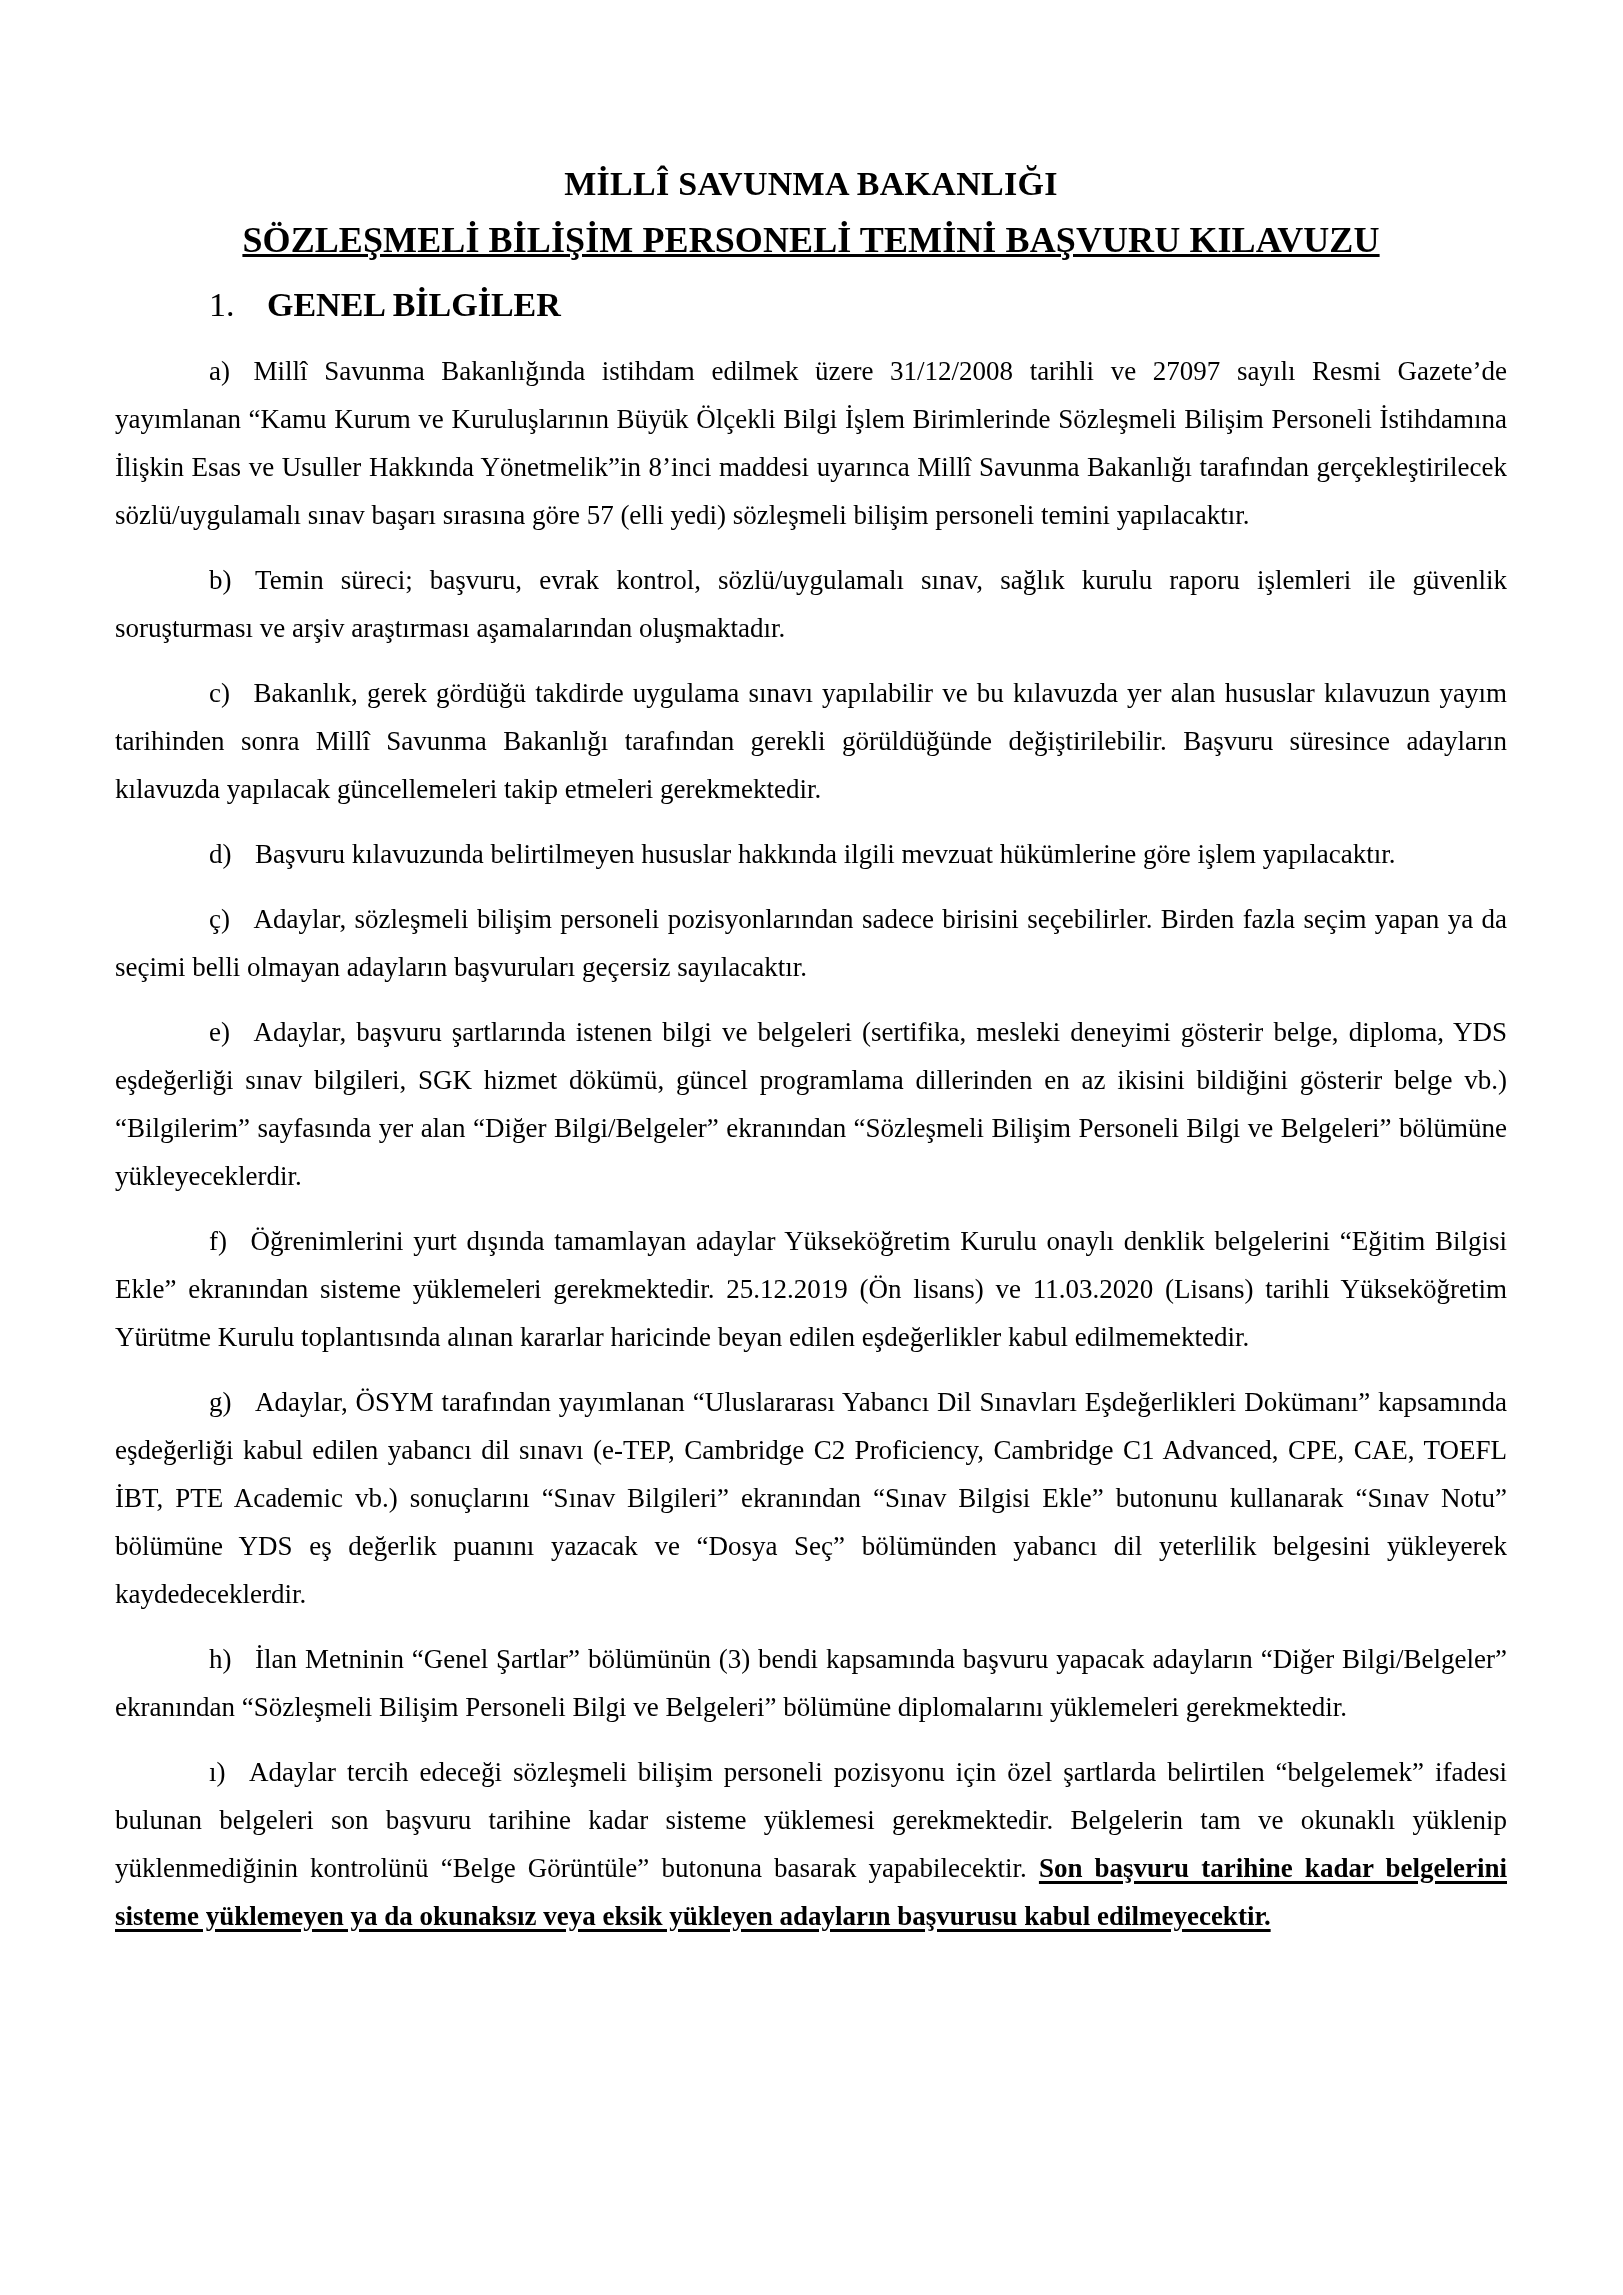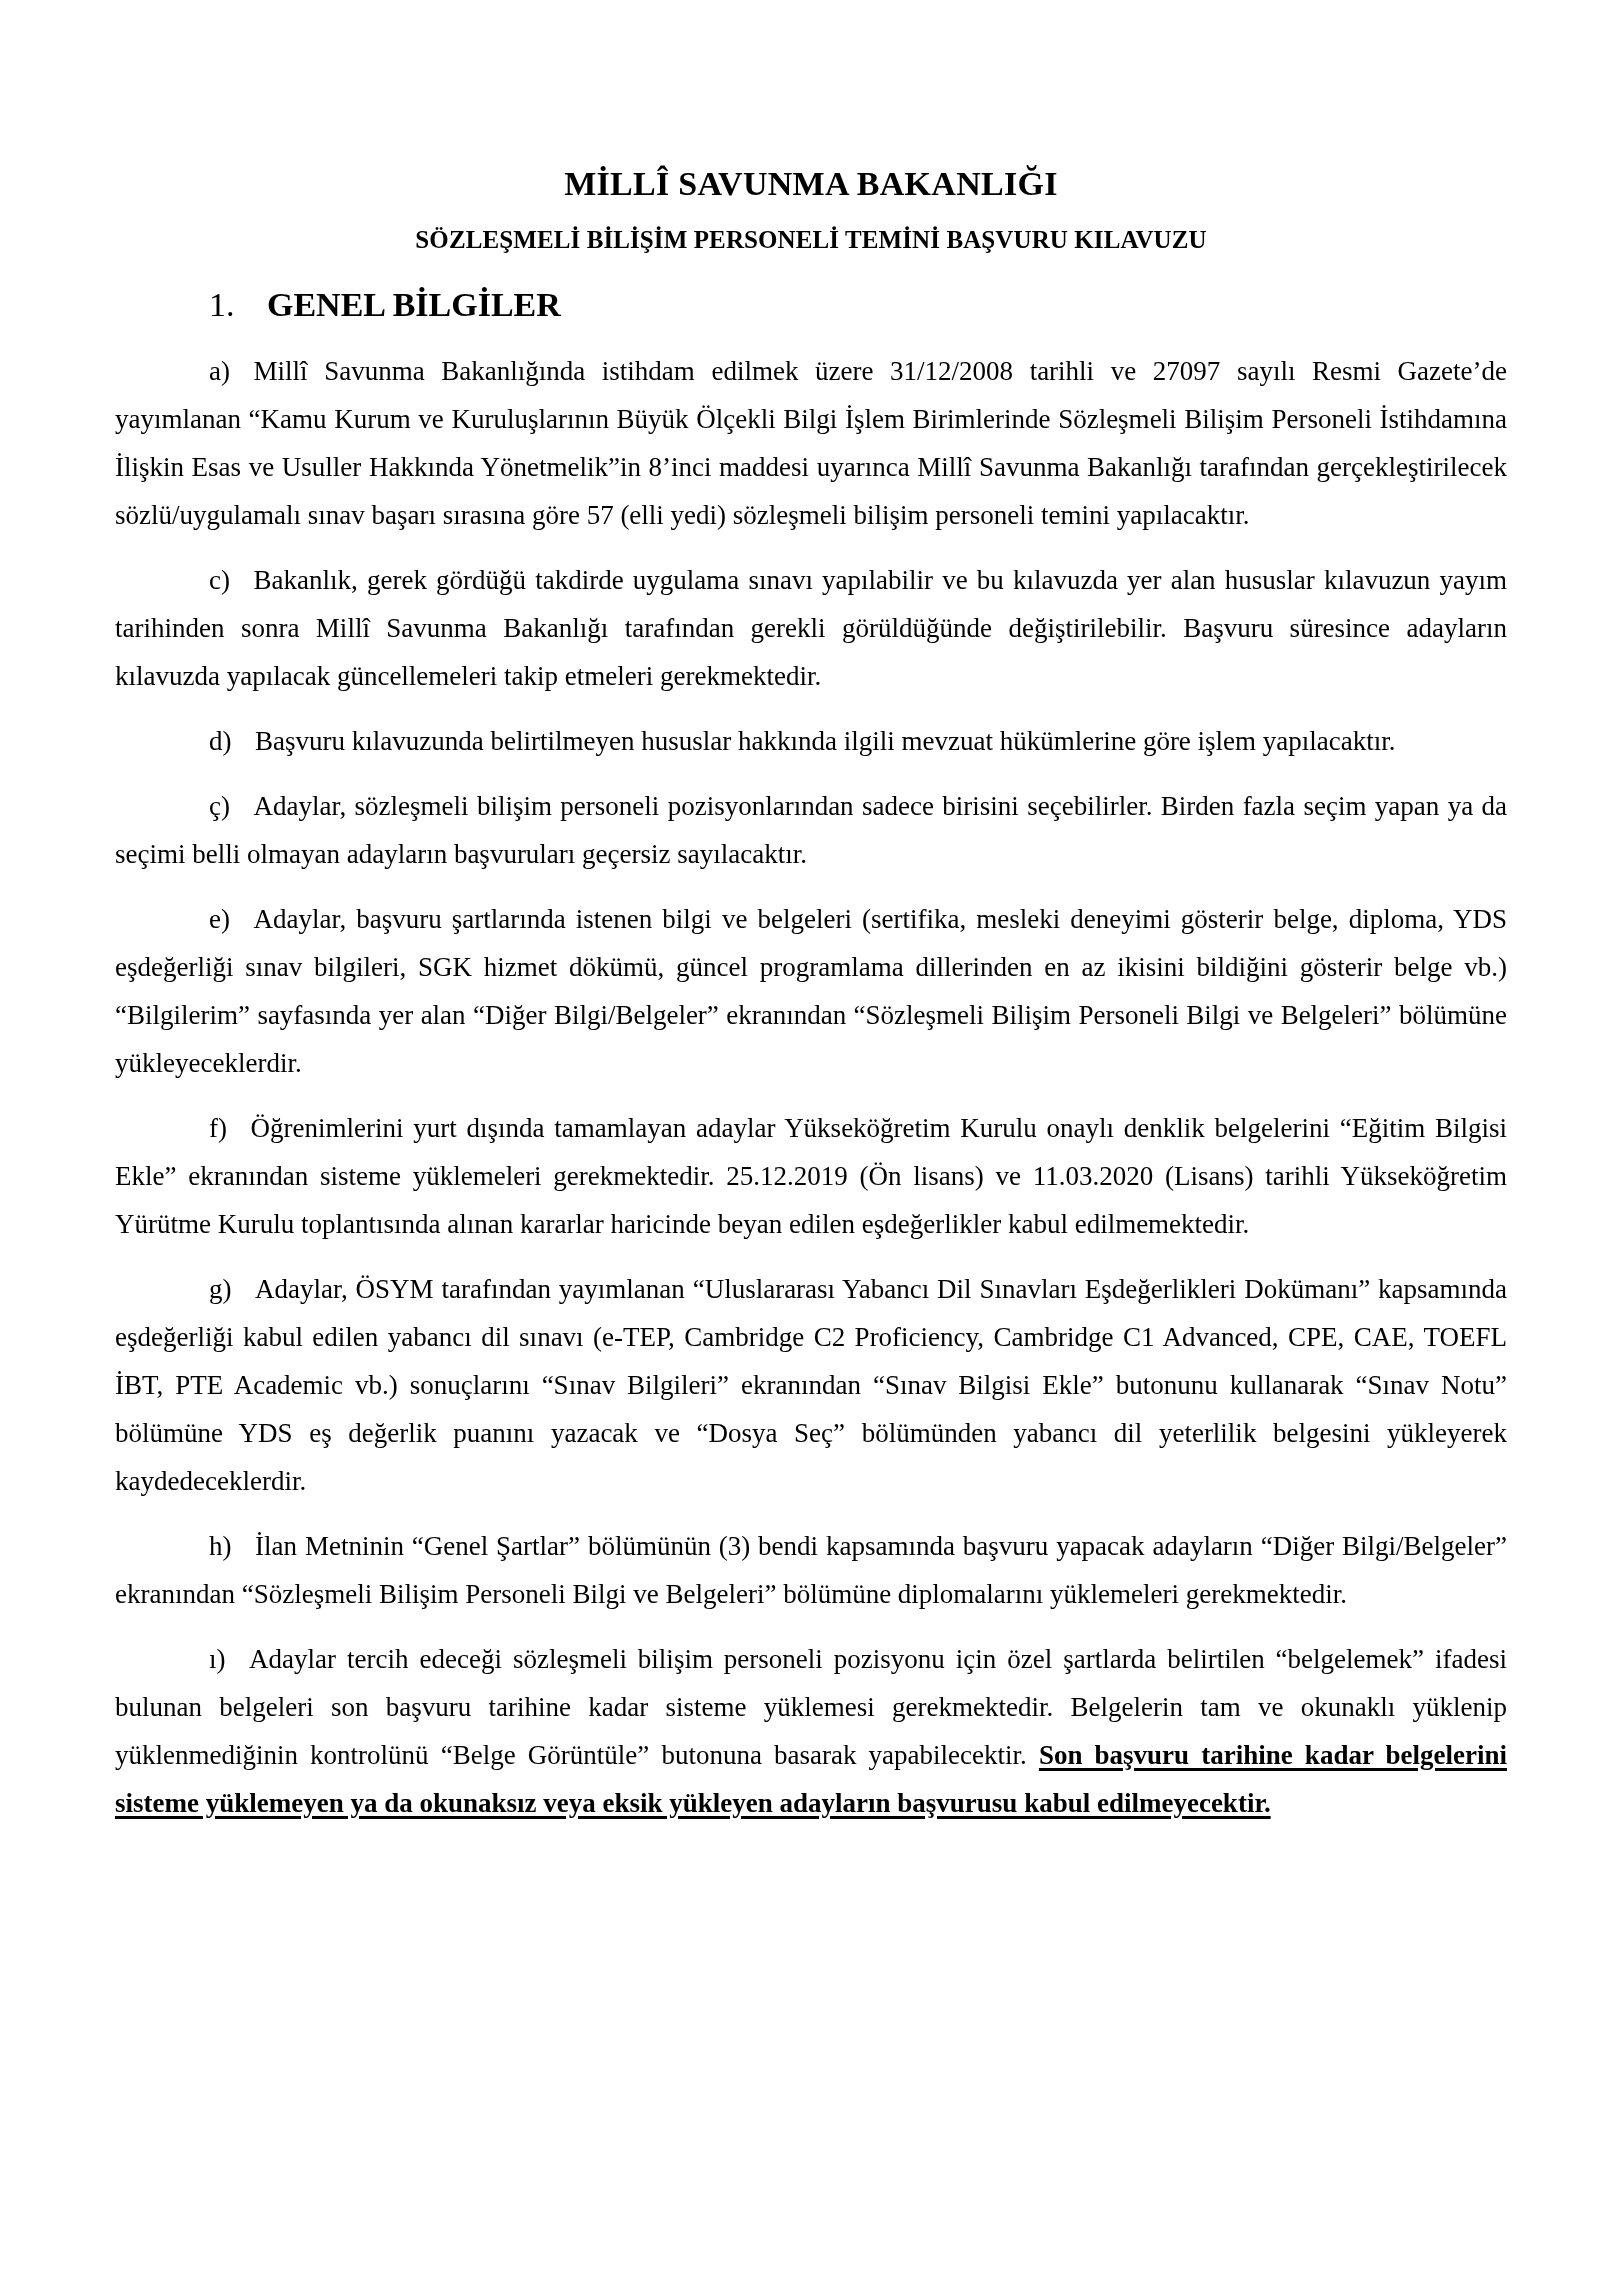--- a/index.html
+++ b/index.html
@@ -32,25 +32,26 @@
     text-align: center;
   }
   .doc-title-1 {
     font-size: 34px;
     font-weight: bold;
     line-height: 56px;
     letter-spacing: 0.3px;
     white-space: nowrap;
   }
   .doc-title-2 {
-    font-size: 25px;
+    font-size: 36px;
     font-weight: bold;
     line-height: 56px;
     letter-spacing: 0.1px;
     white-space: nowrap;
+    text-decoration: underline;
   }
 
   
   .section-heading {
     margin-top: 10.5px;
     font-size: 34px;
     font-weight: bold;
     line-height: 51px;
     padding-left: 94px;
     display: flex;
@@ -118,20 +119,23 @@
 
     <div class="section-heading">
       <span class="section-num">1.</span>
       <span class="section-text">GENEL BİLGİLER</span>
     </div>
 
     <p class="para">
       <span class="lead">a)</span><span class="lead-gap"></span><span>Millî Savunma Bakanlığında istihdam edilmek üzere 31/12/2008 tarihli ve 27097 sayılı Resmi Gazete’de yayımlanan “Kamu Kurum ve Kuruluşlarının Büyük Ölçekli Bilgi İşlem Birimlerinde Sözleşmeli Bilişim Personeli İstihdamına İlişkin Esas ve Usuller Hakkında Yönetmelik”in 8’inci maddesi uyarınca Millî Savunma Bakanlığı tarafından gerçekleştirilecek sözlü/uygulamalı sınav başarı sırasına göre 57 (elli yedi) sözleşmeli bilişim personeli temini yapılacaktır.</span>
     </p>
 
+    <p class="para">
+      <span class="lead">b)</span><span class="lead-gap"></span><span>Temin süreci; başvuru, evrak kontrol, sözlü/uygulamalı sınav, sağlık kurulu raporu işlemleri ile güvenlik soruşturması ve arşiv araştırması aşamalarından oluşmaktadır.</span>
+    </p>
 
     <p class="para">
       <span class="lead">c)</span><span class="lead-gap"></span><span>Bakanlık, gerek gördüğü takdirde uygulama sınavı yapılabilir ve bu kılavuzda yer alan hususlar kılavuzun yayım tarihinden sonra Millî Savunma Bakanlığı tarafından gerekli görüldüğünde değiştirilebilir. Başvuru süresince adayların kılavuzda yapılacak güncellemeleri takip etmeleri gerekmektedir.</span>
     </p>
 
     <p class="para">
       <span class="lead">d)</span><span class="lead-gap"></span><span>Başvuru kılavuzunda belirtilmeyen hususlar hakkında ilgili mevzuat hükümlerine göre işlem yapılacaktır.</span>
     </p>
 
     <p class="para">

